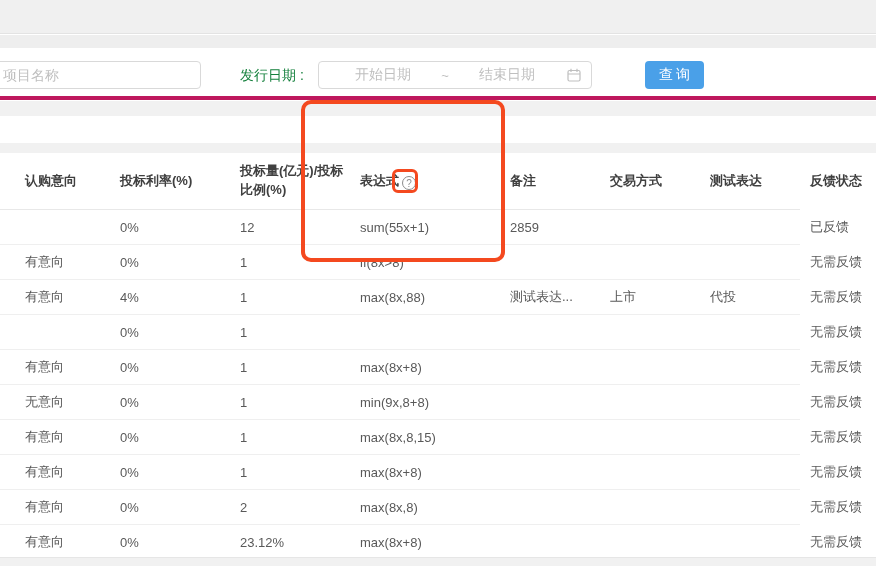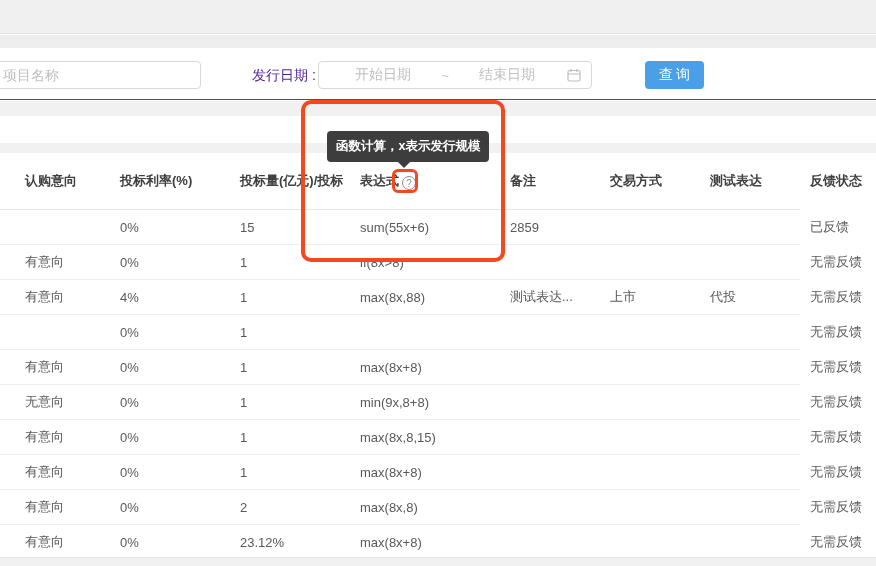--- a/index.html
+++ b/index.html
@@ -5,24 +5,24 @@
   * { margin:0; padding:0; box-sizing:border-box; }
   html,body { background:#fff; }
   body { font-family:"Liberation Sans","DejaVu Sans",sans-serif; }
   #screen { position:relative; width:876px; height:566px; background:#fff; overflow:hidden; }
 
   
   .band1 { position:absolute; left:0; top:0; width:876px; height:34px; background:#f0f0f0; border-bottom:1px solid #e3e3e3; }
   .band2 { position:absolute; left:0; top:35px; width:876px; height:13px; background:#eeeeee; }
 
   
-  .filter { position:absolute; left:0; top:48px; width:876px; height:52px; background:#fff; border-bottom:1px solid #be185d; }
+  .filter { position:absolute; left:0; top:48px; width:876px; height:52px; background:#fff; border-bottom:4px solid #be185d; }
   .search-input { position:absolute; left:-10px; top:13px; width:211px; height:28px; border:1px solid #d9d9d9; border-radius:4px; padding:0 12px; font-size:14px; color:#555; outline:none; font-family:inherit; }
   .search-input::placeholder { color:#bfbfbf; }
-  .date-label { position:absolute; left:252px; top:13px; height:28px; line-height:28px; font-size:14px; color:#4c1d95; }
+  .date-label { position:absolute; left:240px; top:13px; height:28px; line-height:28px; font-size:14px; color:#15803d; }
   .date-range { position:absolute; left:318px; top:13px; width:274px; height:28px; border:1px solid #d9d9d9; border-radius:4px; background:#fff; display:flex; align-items:center; padding:4px 10px; }
   .date-ph { flex:0 0 108px; text-align:center; font-size:14px; color:#bfbfbf; cursor:pointer; }
   .date-sep { flex:0 0 16px; text-align:center; font-size:13px; color:#bfbfbf; }
   .cal-icon { margin-left:auto; width:14px; height:14px; display:block; cursor:pointer; }
   .search-btn { position:absolute; left:645px; top:13px; width:59px; height:28px; background:#4aa0e8; border:none; border-radius:4px; color:#fff; font-size:14px; letter-spacing:3px; padding-left:3px; cursor:pointer; font-family:inherit; }
 
   
   .strip-a { position:absolute; left:0; top:101px; width:876px; height:15px; background:#f1f1f1; }
   .strip-b { position:absolute; left:0; top:143px; width:876px; height:10px; background:#f1f1f1; }
 
@@ -75,35 +75,36 @@
 
   <div class="strip-a"></div>
   <div class="strip-b"></div>
 
   <div class="table">
     <div class="thead">
       <div class="hcell first">认购意向</div>
       <div class="hcell">投标利率(%)</div>
       <div class="hcell">
         <div>投标量(亿元)/投标</div>
+        <div>比例(%)</div>
       </div>
       <div class="hcell">
         <span>表达式</span><span class="qicon">?</span>
       </div>
       <div class="hcell">备注</div>
       <div class="hcell">交易方式</div>
       <div class="hcell">测试表达</div>
       <div class="hcell">反馈状态</div>
     </div>
     <div id="tbody">
         <div class="trow">
           <div class="cell first"></div>
           <div class="cell">0%</div>
-          <div class="cell">15</div>
-          <div class="cell">sum(55x+6)</div>
+          <div class="cell">12</div>
+          <div class="cell">sum(55x+1)</div>
           <div class="cell">2859</div>
           <div class="cell"></div>
           <div class="cell"></div>
           <div class="cell">已反馈</div>
         </div>
         <div class="trow">
           <div class="cell first">有意向</div>
           <div class="cell">0%</div>
           <div class="cell">1</div>
           <div class="cell">if(8x&gt;8)</div>
@@ -193,18 +194,14 @@
           <div class="cell">无需反馈</div>
         </div>
       </div>
   </div>
 
   <div class="footer-band"></div>
   <div class="watermark">https://blog.csdn.net/hzxOnlineOk</div>
 
   <div class="annot-rect"></div>
   <div class="annot-rect-small"></div>
-  <div class="tooltip">
-    <span>函数计算，x表示发行规模</span>
-    <div class="tooltip-arrow"></div>
-  </div>
 
 </div>
 
 </body></html>

